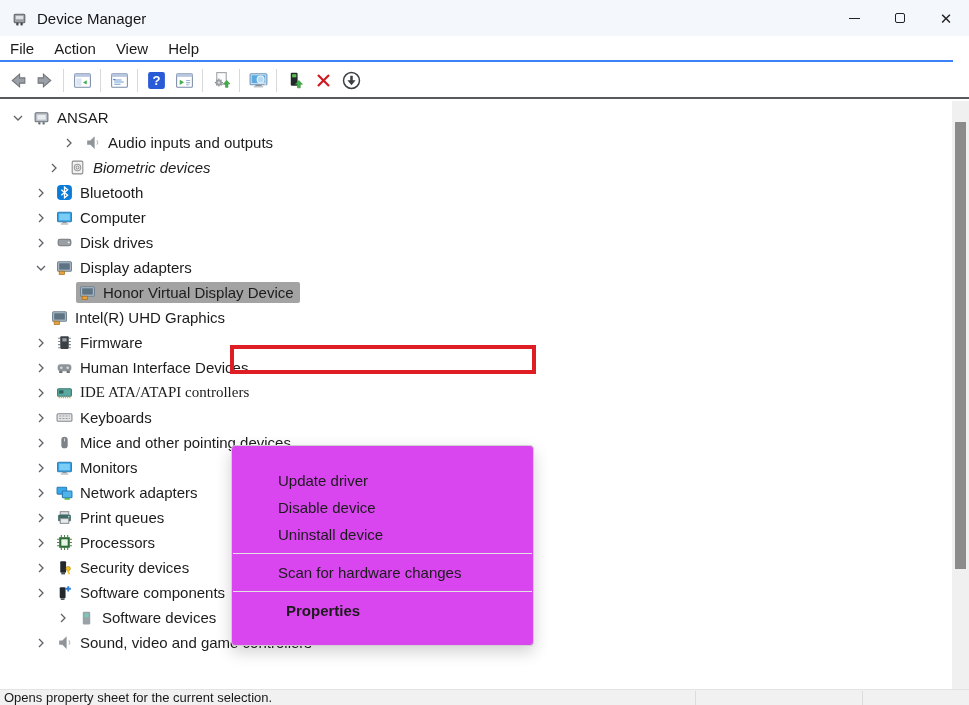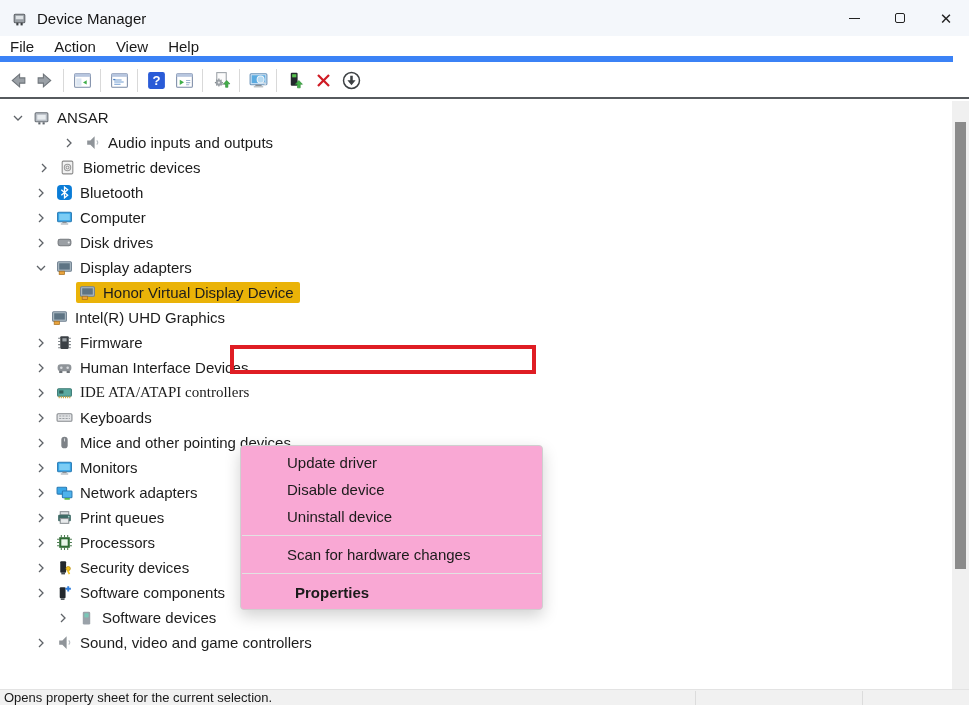--- a/index.html
+++ b/index.html
@@ -13,52 +13,52 @@
   .app-icon { width:17px; height:17px; margin-left:11px; display:flex; }
   .title-text { margin-left:9px; font-size:15px; color:#151515; }
   .win-controls { position:absolute; right:0; top:0; height:36px; display:flex; }
   .win-btn { width:46px; height:36px; display:flex; align-items:center; justify-content:center; }
   .glyph-min { width:11px; height:1px; background:#222; }
   .glyph-max { width:10px; height:10px; border:1.2px solid #222; border-radius:2px; }
   .glyph-close { font-size:15px; color:#222; line-height:1; }
 
   
   .menubar { position:absolute; top:36px; left:0; right:16px; height:26px;
-             background:#fff; border-bottom:6px solid #3b82f6;
+             background:#fff; border-bottom:2px solid #3b82f6;
              display:flex; align-items:center; gap:20px; padding-left:10px; font-size:15px; }
   .menu-item { cursor:default; }
 
   
   .toolbar { position:absolute; top:63px; left:0; right:0; height:36px;
              background:#fff; border-bottom:2px solid #565a5e;
              display:flex; align-items:center; padding-left:3px; }
   .tb-btn { width:28px; height:27px; display:flex; align-items:center; justify-content:center; }
   .tb-btn svg { width:21px; height:21px; }
   .tb-sep { width:1px; height:23px; background:#d9d9d9; margin:0 4px; }
 
   
   .content { position:absolute; top:101px; bottom:16px; left:0; right:0;
              background:#fff; overflow:hidden; }
   .tree { padding-top:4px; }
   .tree-row { height:25px; display:flex; align-items:center; font-size:15px; color:#1c1c1c; white-space:nowrap; }
   .chev { width:16px; height:16px; margin-right:4px; flex:none; }
   .chev svg { width:16px; height:16px; }
   .row-inner { display:flex; align-items:center; padding:2px 6px 2px 3px; border-radius:2px; }
-  .row-inner.selected { background:#eab308; }
+  .row-inner.selected { background:#a3a3a3; }
   .t-icon { width:17px; height:17px; margin-right:7px; flex:none; display:flex; }
   .t-icon svg { width:17px; height:17px; }
 
   
   .scrollbar { position:absolute; top:0; right:0; width:17px; height:100%; background:#f0f0f0; }
   .scroll-thumb { position:absolute; top:21px; left:3px; width:11px; height:447px; background:#8b8b8b; }
 
   
-  .ctx { position:absolute; left:240px; top:344px; width:303px; z-index:5;
-         background:#f9a8d4; border:1px solid #cfcfcf; border-radius:4px;
-         box-shadow:0 6px 16px rgba(0,0,0,.18); padding:3px 0; }
+  .ctx { position:absolute; left:231px; top:344px; width:303px; z-index:5;
+         background:#d946ef; border:1px solid #cfcfcf; border-radius:4px;
+         box-shadow:0 6px 16px rgba(0,0,0,.18); padding:21px 0; }
   .ctx-item { height:27px; display:flex; align-items:center; padding-left:46px;
               font-size:15px; color:#1b1b1b; }
   .ctx-item.bold { font-weight:bold;margin-left:8px; }
   .ctx-sep { height:1px; background:#e2e2e2; margin:5px 1px; }
 
   
   .red-box { position:absolute; left:230px; top:345px; width:306px; height:29px;
              border:4px solid #df1d24; z-index:6; }
 
   
@@ -233,21 +233,21 @@
         <span class="row-inner">
           <span class="t-icon">
             <svg viewBox="0 0 16 16" xmlns="http://www.w3.org/2000/svg">
               <path d="M3 6h3l4-4v12l-4-4H3z" fill="#8f9499"></path>
               <path d="M12 6q2 2 0 4" stroke="#b9bfc4" fill="none"></path>
             </svg>
           </span>
           <span>Audio inputs and outputs</span>
         </span>
       </div>
-      <div class="tree-row" style="padding-left: 36px;">
+      <div class="tree-row" style="padding-left: 46px; font-style: italic;">
         <span class="chev"><svg viewBox="0 0 16 16" xmlns="http://www.w3.org/2000/svg">
             <path d="M6 4l4 4-4 4" stroke="#5f6368" stroke-width="1.3" fill="none"></path>
           </svg></span>
         <span class="row-inner">
           <span class="t-icon">
             <svg viewBox="0 0 16 16" xmlns="http://www.w3.org/2000/svg">
               <rect x="3" y="2" width="10" height="12" rx="1" fill="#f2f2f2" stroke="#8a8a8a"></rect>
               <circle cx="8" cy="8" r="3" fill="none" stroke="#9a9a9a"></circle>
               <circle cx="8" cy="8" r="1.4" fill="none" stroke="#9a9a9a"></circle>
             </svg>

